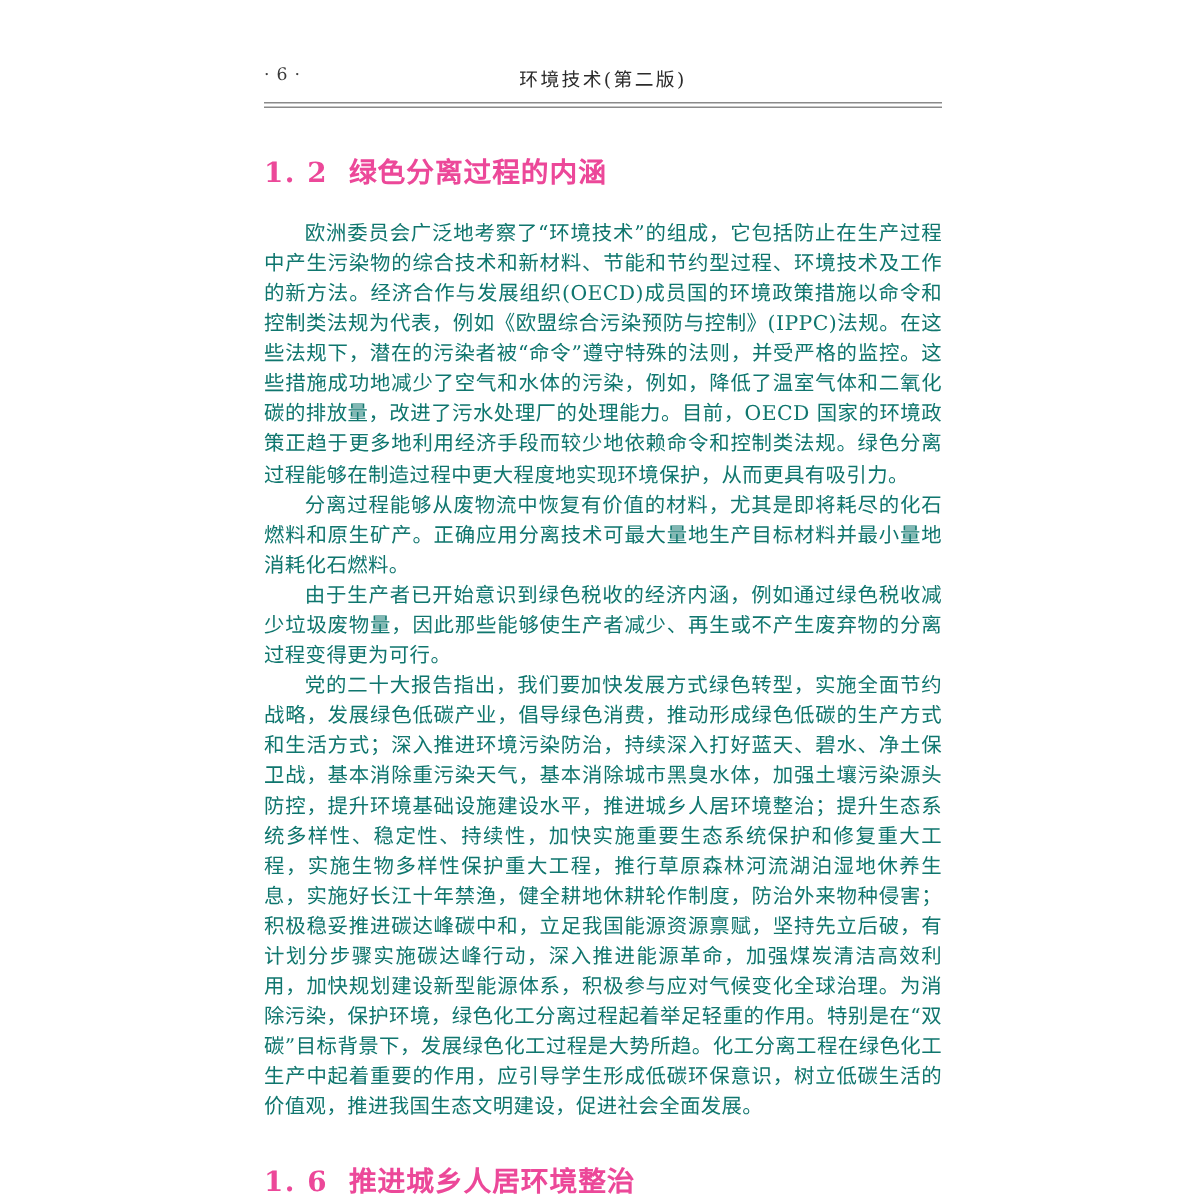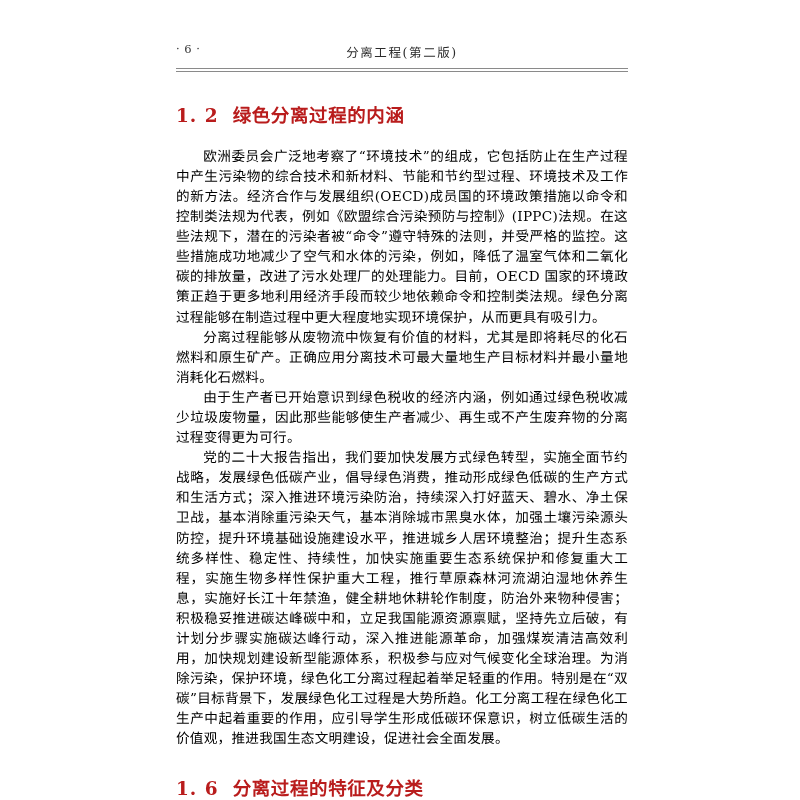--- a/index.html
+++ b/index.html
@@ -88,56 +88,56 @@
     width: 452px;
   }
 
   h2.sec-head {
     margin: 0;
     padding: 0;
     font-family: "DejaVu Serif", "Liberation Serif", serif;
     font-weight: bold;
     font-size: 18.5px;
     letter-spacing: 0.6px;
-    color: #b91c1c;
+    color: #ec4899;
     line-height: 1.5;
   }
   h2.sec-head .num {
     letter-spacing: 1px;
     margin-right: 14px;
   }
 
   p.para {
     margin: 0;
     padding: 0;
     font-family: "DejaVu Serif", "Liberation Serif", serif;
     font-size: 13.6px;
     line-height: 20.1px;
-    color: #000000;
+    color: #0f766e;
     text-align: justify;
     text-justify: inter-ideograph;
     text-indent: 2em;
     letter-spacing: 0.02em;
     word-break: break-all;
   }
 
   
   .gap-sec-before { height: 14px; }
   .gap-sec-after  { height: 16px; }
   .gap-sub-before { height: 26px; }
 </style>
 </head>
 <body>
 
 <div class="page">
 
   <div class="header">
     <div class="header-inner">
       <span class="folio">· 6 ·</span>
-      <span class="header-title">分离工程(第二版)</span>
+      <span class="header-title">环境技术(第二版)</span>
     </div>
   </div>
   <div class="header-rule">
     <div class="r1"></div>
     <div class="r2"></div>
   </div>
 
   <div class="column">
 
     <div class="gap-sec-before"></div>
@@ -149,17 +149,17 @@
     <div class="gap-sec-after"></div>
 
     <p class="para">欧洲委员会广泛地考察了“环境技术”的组成，它包括防止在生产过程中产生污染物的综合技术和新材料、节能和节约型过程、环境技术及工作的新方法。经济合作与发展组织(OECD)成员国的环境政策措施以命令和控制类法规为代表，例如《欧盟综合污染预防与控制》(IPPC)法规。在这些法规下，潜在的污染者被“命令”遵守特殊的法则，并受严格的监控。这些措施成功地减少了空气和水体的污染，例如，降低了温室气体和二氧化碳的排放量，改进了污水处理厂的处理能力。目前，OECD 国家的环境政策正趋于更多地利用经济手段而较少地依赖命令和控制类法规。绿色分离过程能够在制造过程中更大程度地实现环境保护，从而更具有吸引力。</p>
     <p class="para">分离过程能够从废物流中恢复有价值的材料，尤其是即将耗尽的化石燃料和原生矿产。正确应用分离技术可最大量地生产目标材料并最小量地消耗化石燃料。</p>
     <p class="para">由于生产者已开始意识到绿色税收的经济内涵，例如通过绿色税收减少垃圾废物量，因此那些能够使生产者减少、再生或不产生废弃物的分离过程变得更为可行。</p>
     <p class="para">党的二十大报告指出，我们要加快发展方式绿色转型，实施全面节约战略，发展绿色低碳产业，倡导绿色消费，推动形成绿色低碳的生产方式和生活方式；深入推进环境污染防治，持续深入打好蓝天、碧水、净土保卫战，基本消除重污染天气，基本消除城市黑臭水体，加强土壤污染源头防控，提升环境基础设施建设水平，推进城乡人居环境整治；提升生态系统多样性、稳定性、持续性，加快实施重要生态系统保护和修复重大工程，实施生物多样性保护重大工程，推行草原森林河流湖泊湿地休养生息，实施好长江十年禁渔，健全耕地休耕轮作制度，防治外来物种侵害；积极稳妥推进碳达峰碳中和，立足我国能源资源禀赋，坚持先立后破，有计划分步骤实施碳达峰行动，深入推进能源革命，加强煤炭清洁高效利用，加快规划建设新型能源体系，积极参与应对气候变化全球治理。为消除污染，保护环境，绿色化工分离过程起着举足轻重的作用。特别是在“双碳”目标背景下，发展绿色化工过程是大势所趋。化工分离工程在绿色化工生产中起着重要的作用，应引导学生形成低碳环保意识，树立低碳生活的价值观，推进我国生态文明建设，促进社会全面发展。</p>
 
     <div class="gap-sub-before"></div>
 
     <h2 class="sec-head">
-      <span class="num">1. 6</span><span>分离过程的特征及分类</span>
+      <span class="num">1. 6</span><span>推进城乡人居环境整治</span>
     </h2>
 
   </div>
 </div>
 
 </body></html>

